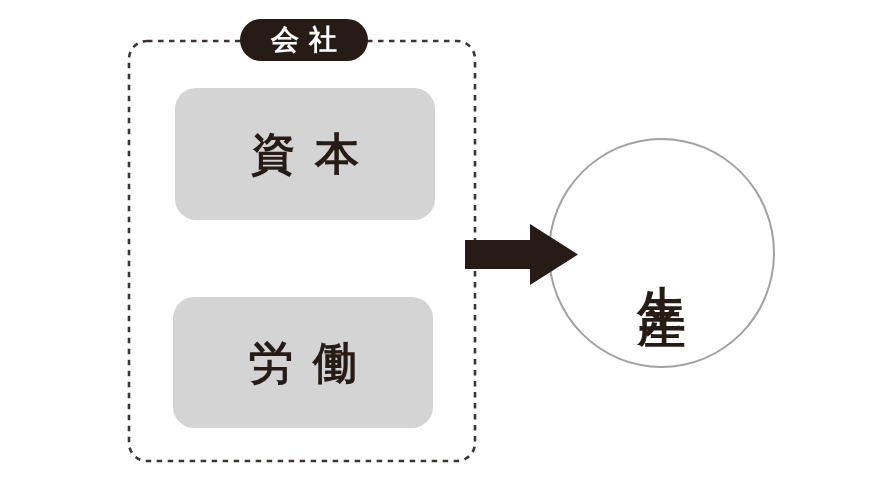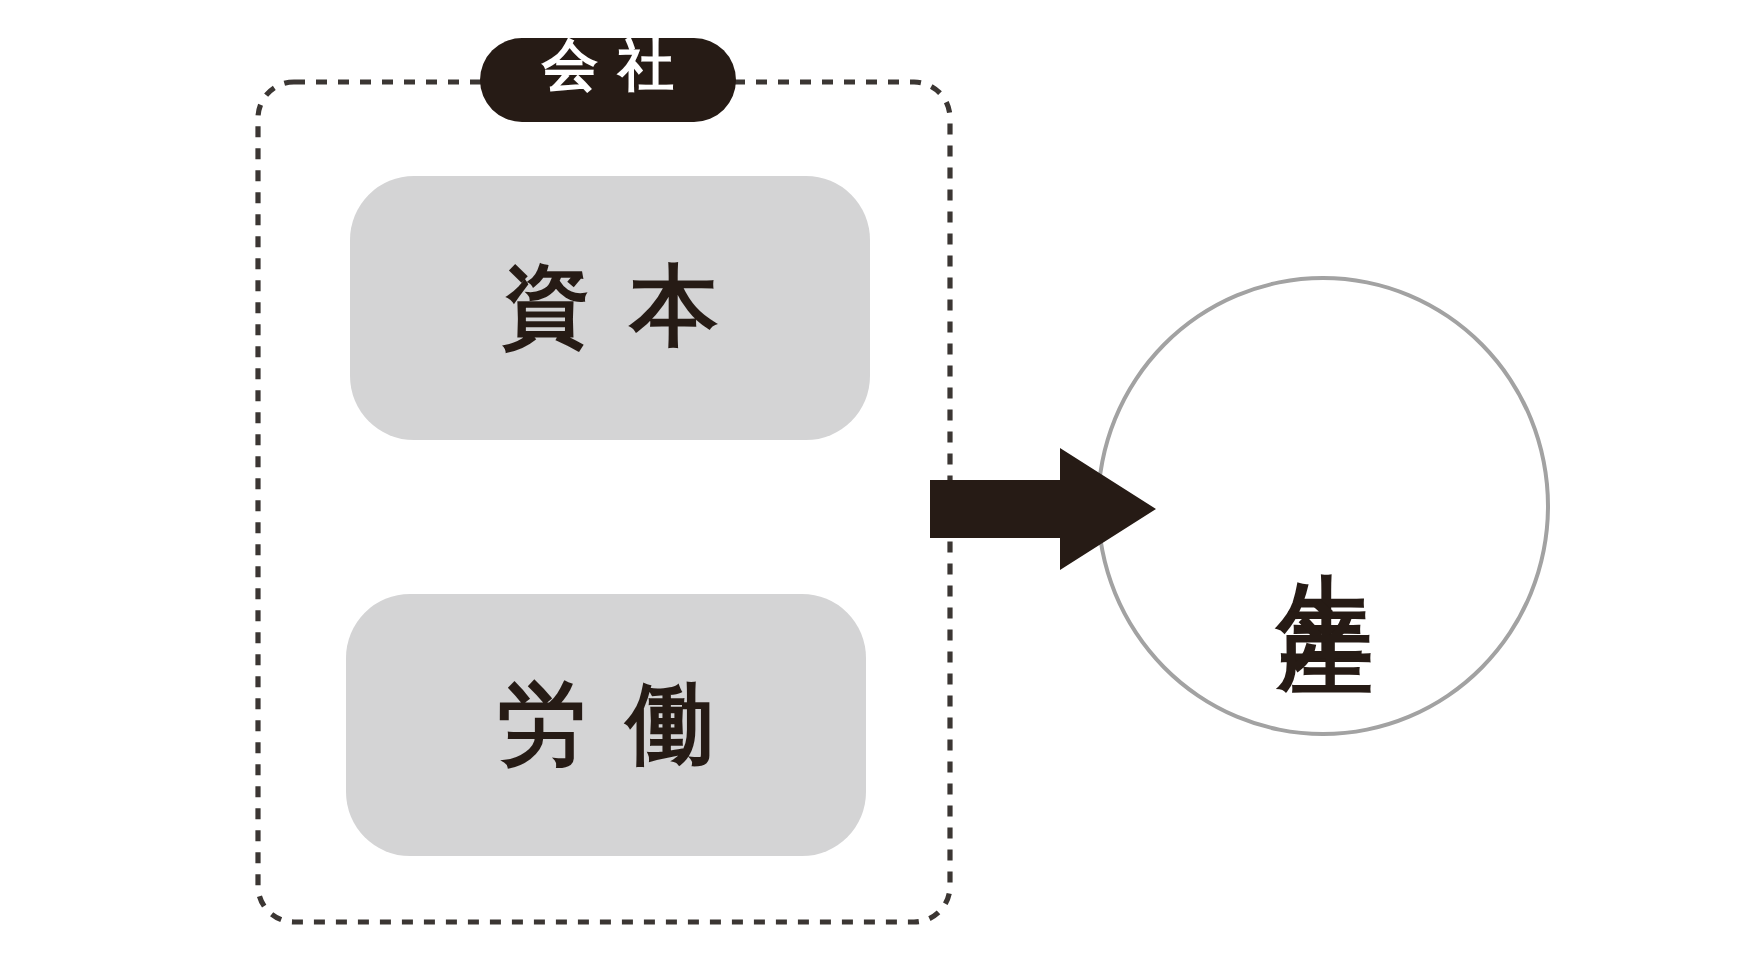--- a/index.html
+++ b/index.html
@@ -33,36 +33,37 @@
   
   .company-badge {
     position: absolute;
     left: 240px;
     top: 19px;
     width: 128px;
     height: 42px;
     background: var(--ink);
     border-radius: 21px;
     display: flex;
+    align-items: center;
     justify-content: center;
     z-index: 2;
   }
   .company-badge span {
     color: var(--badge-text);
     font-weight: bold;
     font-size: 28px;
     letter-spacing: 10px;
     padding-left: 10px;
     line-height: 1;
   }
   
   .input-box {
     position: absolute;
     background: var(--box-gray);
-    border-radius: 32px;
+    border-radius: 21px;
     display: flex;
     align-items: center;
     justify-content: center;
   }
   .input-box span {
     color: var(--ink);
     font-weight: bold;
     font-size: 44px;
     letter-spacing: 20px;
     padding-left: 20px;

